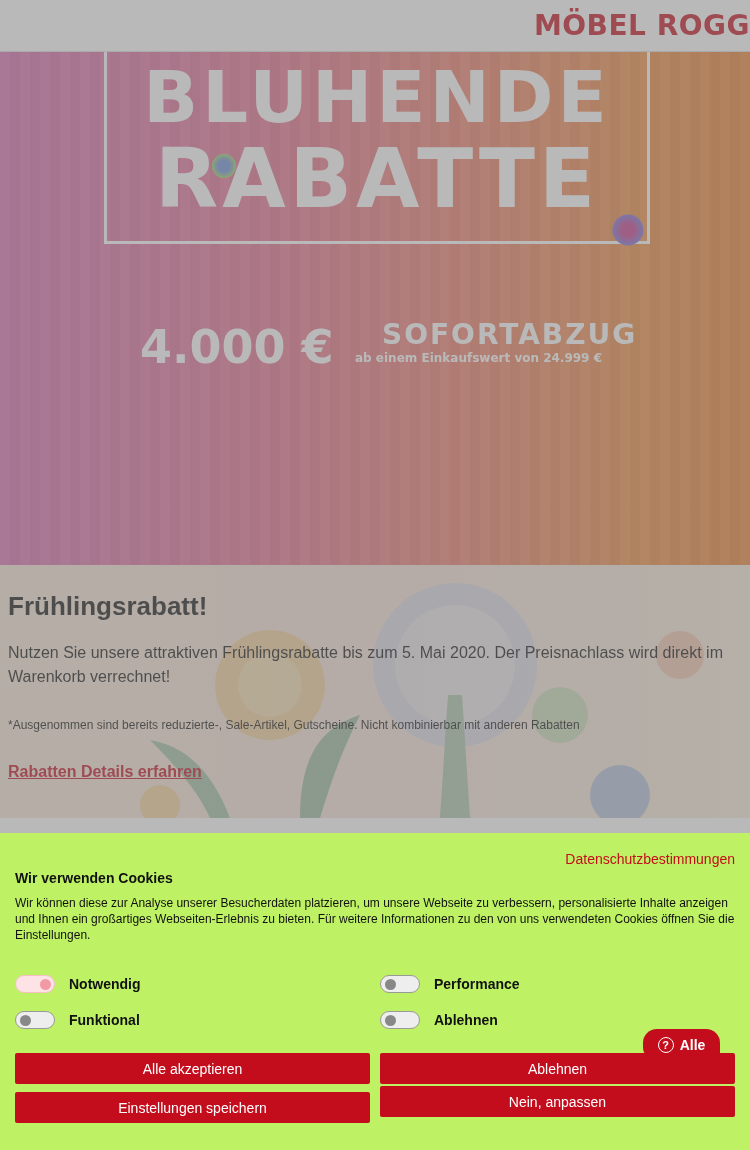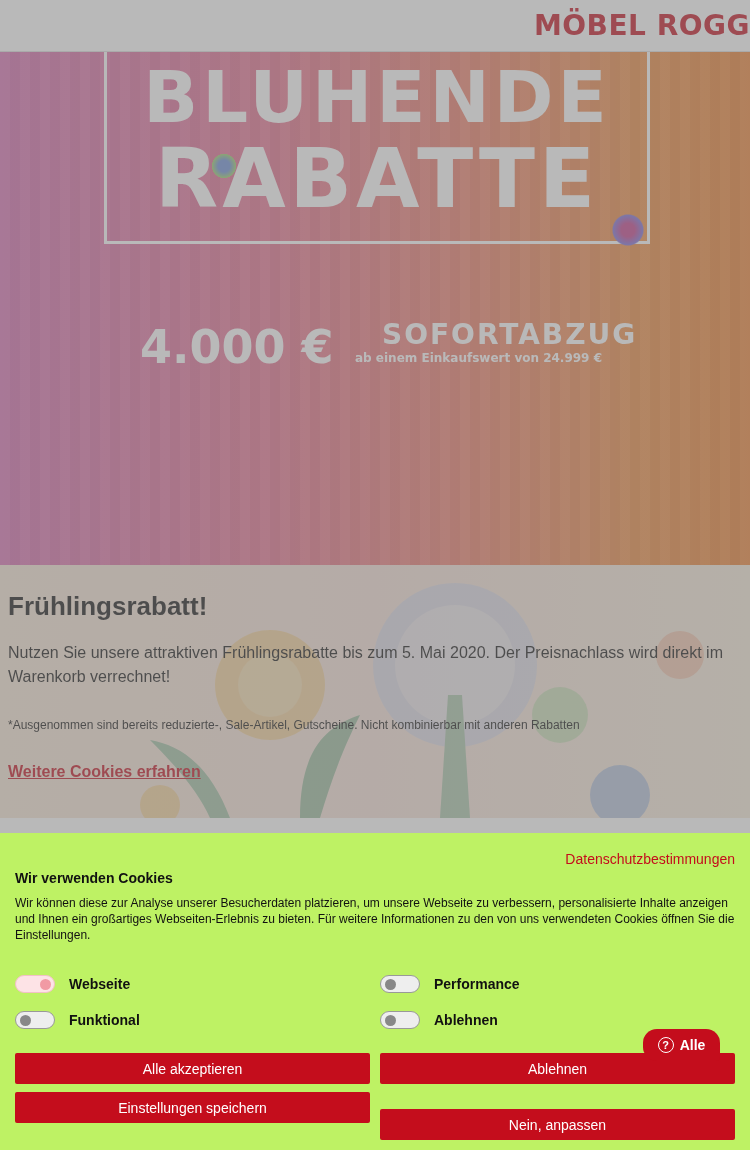--- a/index.html
+++ b/index.html
@@ -83,35 +83,35 @@
       <path d="M230 253 C210 200 180 180 150 175 C180 205 200 230 210 253Z" fill="#5aa37a"></path>
       <path d="M440 253 L448 130 L462 130 L470 253Z" fill="#6aad84"></path>
       <circle cx="160" cy="240" r="20" fill="#f4c46a"></circle>
       <circle cx="620" cy="230" r="30" fill="#7fa4dc"></circle>
       <circle cx="560" cy="150" r="28" fill="#a9d89d"></circle>
       <circle cx="680" cy="90" r="24" fill="#f0a98a"></circle>
     </svg>
     <div class="promo-title">Frühlingsrabatt!</div>
     <div class="promo-text">Nutzen Sie unsere attraktiven Frühlingsrabatte bis zum 5. Mai 2020. Der Preisnachlass wird direkt im Warenkorb verrechnet!</div>
     <div class="promo-note">*Ausgenommen sind bereits reduzierte-, Sale-Artikel, Gutscheine. Nicht kombinierbar mit anderen Rabatten</div>
-    <a class="promo-link">Weitere Cookies erfahren</a>
+    <a class="promo-link">Rabatten Details erfahren</a>
   </div>
 
   <div class="overlay"></div>
 
   <div class="cookie">
     <a class="privacy-link">Datenschutzbestimmungen</a>
     <div class="cookie-title">Wir verwenden Cookies</div>
     <div class="cookie-text">Wir können diese zur Analyse unserer Besucherdaten platzieren, um unsere Webseite zu verbessern, personalisierte Inhalte anzeigen und Ihnen ein großartiges Webseiten-Erlebnis zu bieten. Für weitere Informationen zu den von uns verwendeten Cookies öffnen Sie die Einstellungen.</div>
 
     <div class="toggle-row" style="left:15px;top:142px;">
       <div class="toggle on">
           <div class="knob"></div>
         </div>
-      <span class="toggle-label">Webseite</span>
+      <span class="toggle-label">Notwendig</span>
     </div>
     <div class="toggle-row" style="left:380px;top:142px;">
       <div class="toggle">
           <div class="knob"></div>
         </div>
       <span class="toggle-label">Performance</span>
     </div>
     <div class="toggle-row" style="left:15px;top:178px;">
       <div class="toggle">
           <div class="knob"></div>
@@ -121,21 +121,21 @@
     <div class="toggle-row" style="left:380px;top:178px;">
       <div class="toggle">
           <div class="knob"></div>
         </div>
       <span class="toggle-label">Ablehnen</span>
     </div>
 
     <button class="btn" style="left:15px;top:220px;border:none;">Alle akzeptieren</button>
     <button class="btn" style="left:380px;top:220px;border:none;">Ablehnen</button>
     <button class="btn" style="left:15px;top:259px;border:none;">Einstellungen speichern</button>
-    <button class="btn" style="left:380px;top:276px;border:none;">Nein, anpassen</button>
+    <button class="btn" style="left:380px;top:253px;border:none;">Nein, anpassen</button>
   </div>
 
   <div class="help">
     <span class="help-icon">?</span>
     <span>Alle</span>
   </div>
 
 </div>
 
 </body></html>

